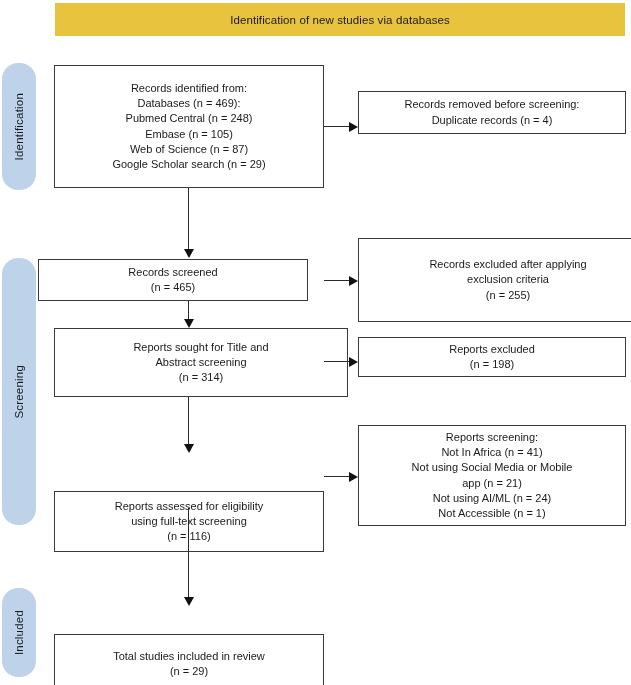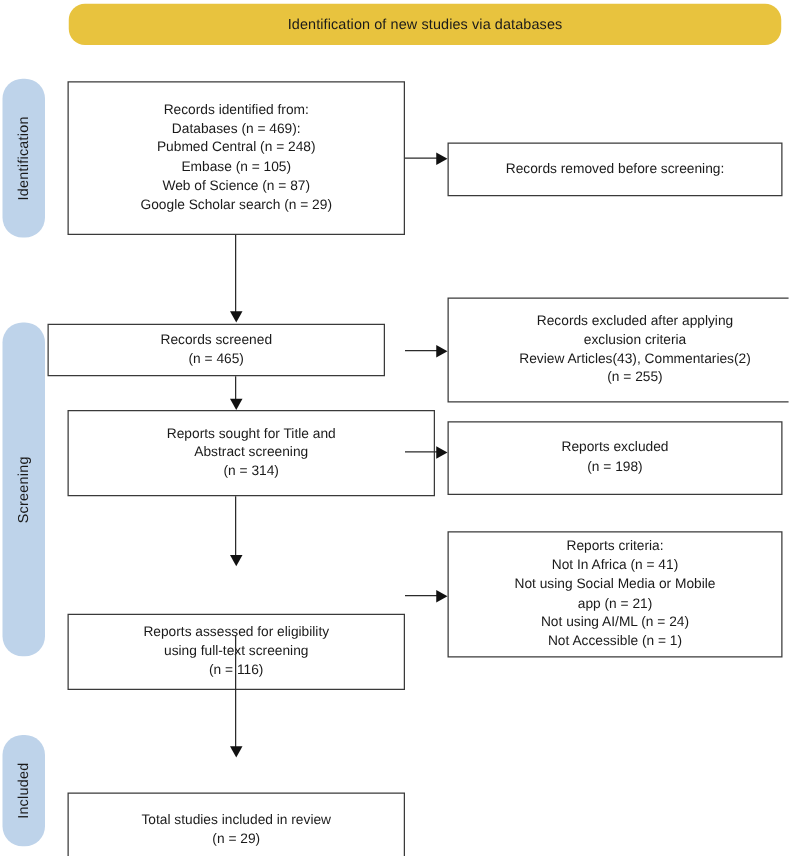--- a/index.html
+++ b/index.html
@@ -20,21 +20,21 @@
   }
 
   
   .banner {
     position: absolute;
     left: 55px;
     top: 3px;
     width: 570px;
     height: 33px;
     background: #E8C33E;
-    border-radius: 13px;
+    border-radius: 0;
     display: flex;
     align-items: center;
     justify-content: center;
     box-sizing: border-box;
   }
   .banner-text {
     font-size: 11.5px;
     color: #1a1a1a;
     letter-spacing: 0.1px;
     white-space: nowrap;
@@ -127,73 +127,73 @@
 
   <div class="node" style="left:54px; top:65px; width:270px; height:123px;">
     <div class="line">Records identified from:</div>
     <div class="line">Databases (n = 469):</div>
     <div class="line">Pubmed Central (n = 248)</div>
     <div class="line">Embase (n = 105)</div>
     <div class="line">Web of Science (n = 87)</div>
     <div class="line">Google Scholar search (n = 29)</div>
   </div>
 
-  <div class="node" style="left:358px; top:114px; width:268px; height:43px;">
+  <div class="node" style="left:358px; top:91px; width:268px; height:43px;">
     <div class="line">Records removed before screening:</div>
+    <div class="line">Duplicate records (n = 4)</div>
   </div>
 
   <div class="conn h" style="left:324px; top:126px; width:26px;"></div>
   <div class="arrow-right" style="left:349px; top:122px;"></div>
 
   <div class="conn v" style="left:188px; top:188px; height:62px;"></div>
   <div class="arrow-down" style="left:184px; top:249px;"></div>
 
   <div class="node" style="left:38px; top:259px; width:270px; height:42px;">
     <div class="line">Records screened</div>
     <div class="line">(n = 465)</div>
   </div>
 
   <div class="node" style="left:358px; top:238px; width:300px; height:84px;">
     <div class="line">Records excluded after applying</div>
     <div class="line">exclusion criteria</div>
-    <div class="line">Review Articles(43), Commentaries(2)</div>
     <div class="line">(n = 255)</div>
   </div>
 
   <div class="conn h" style="left:324px; top:280px; width:26px;"></div>
   <div class="arrow-right" style="left:349px; top:276px;"></div>
 
   <div class="conn v" style="left:188px; top:301px; height:19px;"></div>
   <div class="arrow-down" style="left:184px; top:319px;"></div>
 
   <div class="node" style="left:54px; top:328px; width:294px; height:69px;">
     <div class="line">Reports sought for Title and</div>
     <div class="line">Abstract screening</div>
     <div class="line">(n = 314)</div>
   </div>
 
-  <div class="node" style="left:358px; top:337px; width:268px; height:59px;">
+  <div class="node" style="left:358px; top:337px; width:268px; height:40px;">
     <div class="line">Reports excluded</div>
     <div class="line">(n = 198)</div>
   </div>
 
   <div class="conn h" style="left:324px; top:361px; width:26px;"></div>
   <div class="arrow-right" style="left:349px; top:357px;"></div>
 
   <div class="conn v" style="left:188px; top:397px; height:48px;"></div>
   <div class="arrow-down" style="left:184px; top:444px;"></div>
 
   <div class="node" style="left:54px; top:447px; width:270px; height:61px;margin-top:44px;">
     <div class="line">Reports assessed for eligibility</div>
     <div class="line">using full-text screening</div>
     <div class="line">(n = 116)</div>
   </div>
 
   <div class="node" style="left:358px; top:425px; width:268px; height:101px;">
-    <div class="line">Reports criteria:</div>
+    <div class="line">Reports screening:</div>
     <div class="line">Not In Africa (n = 41)</div>
     <div class="line">Not using Social Media or Mobile</div>
     <div class="line">app (n = 21)</div>
     <div class="line">Not using AI/ML (n = 24)</div>
     <div class="line">Not Accessible (n = 1)</div>
   </div>
 
   <div class="conn h" style="left:324px; top:476px; width:26px;"></div>
   <div class="arrow-right" style="left:349px; top:472px;"></div>
 

